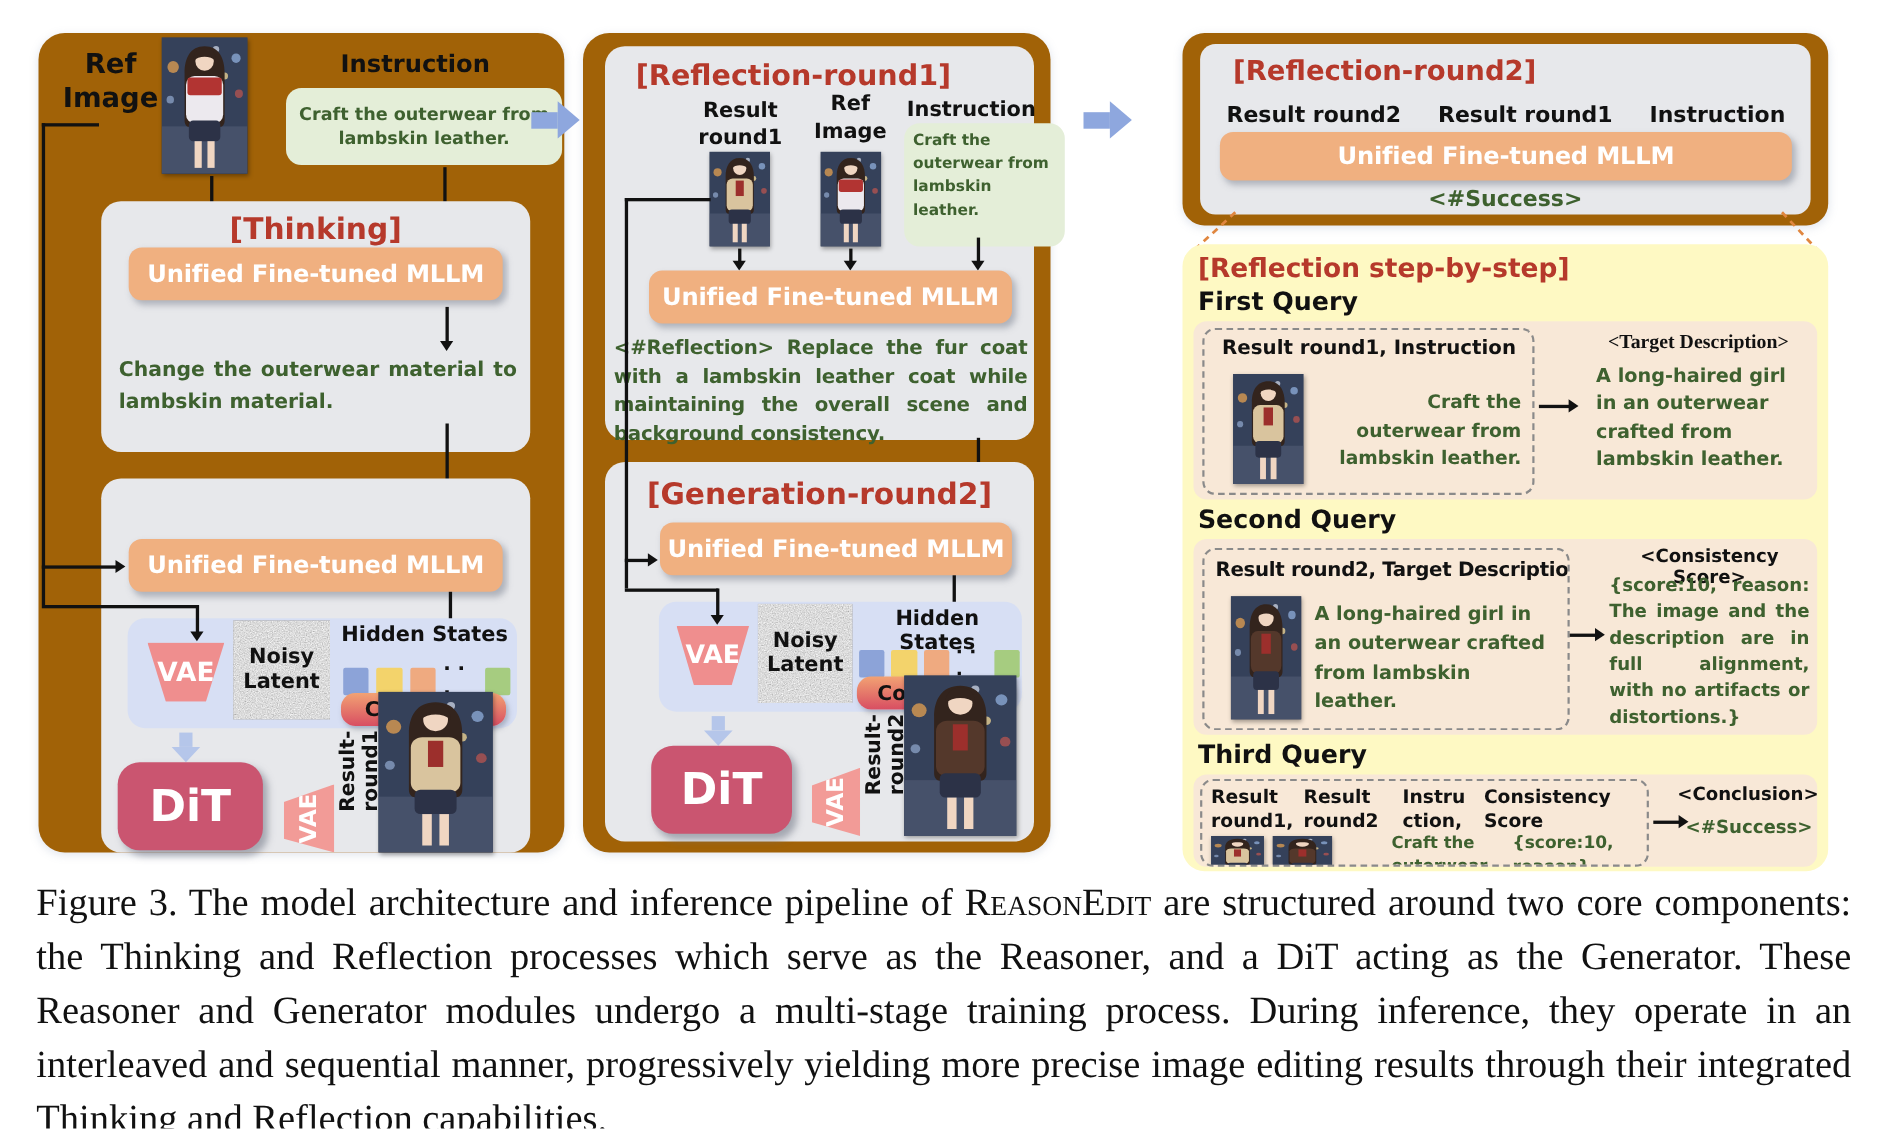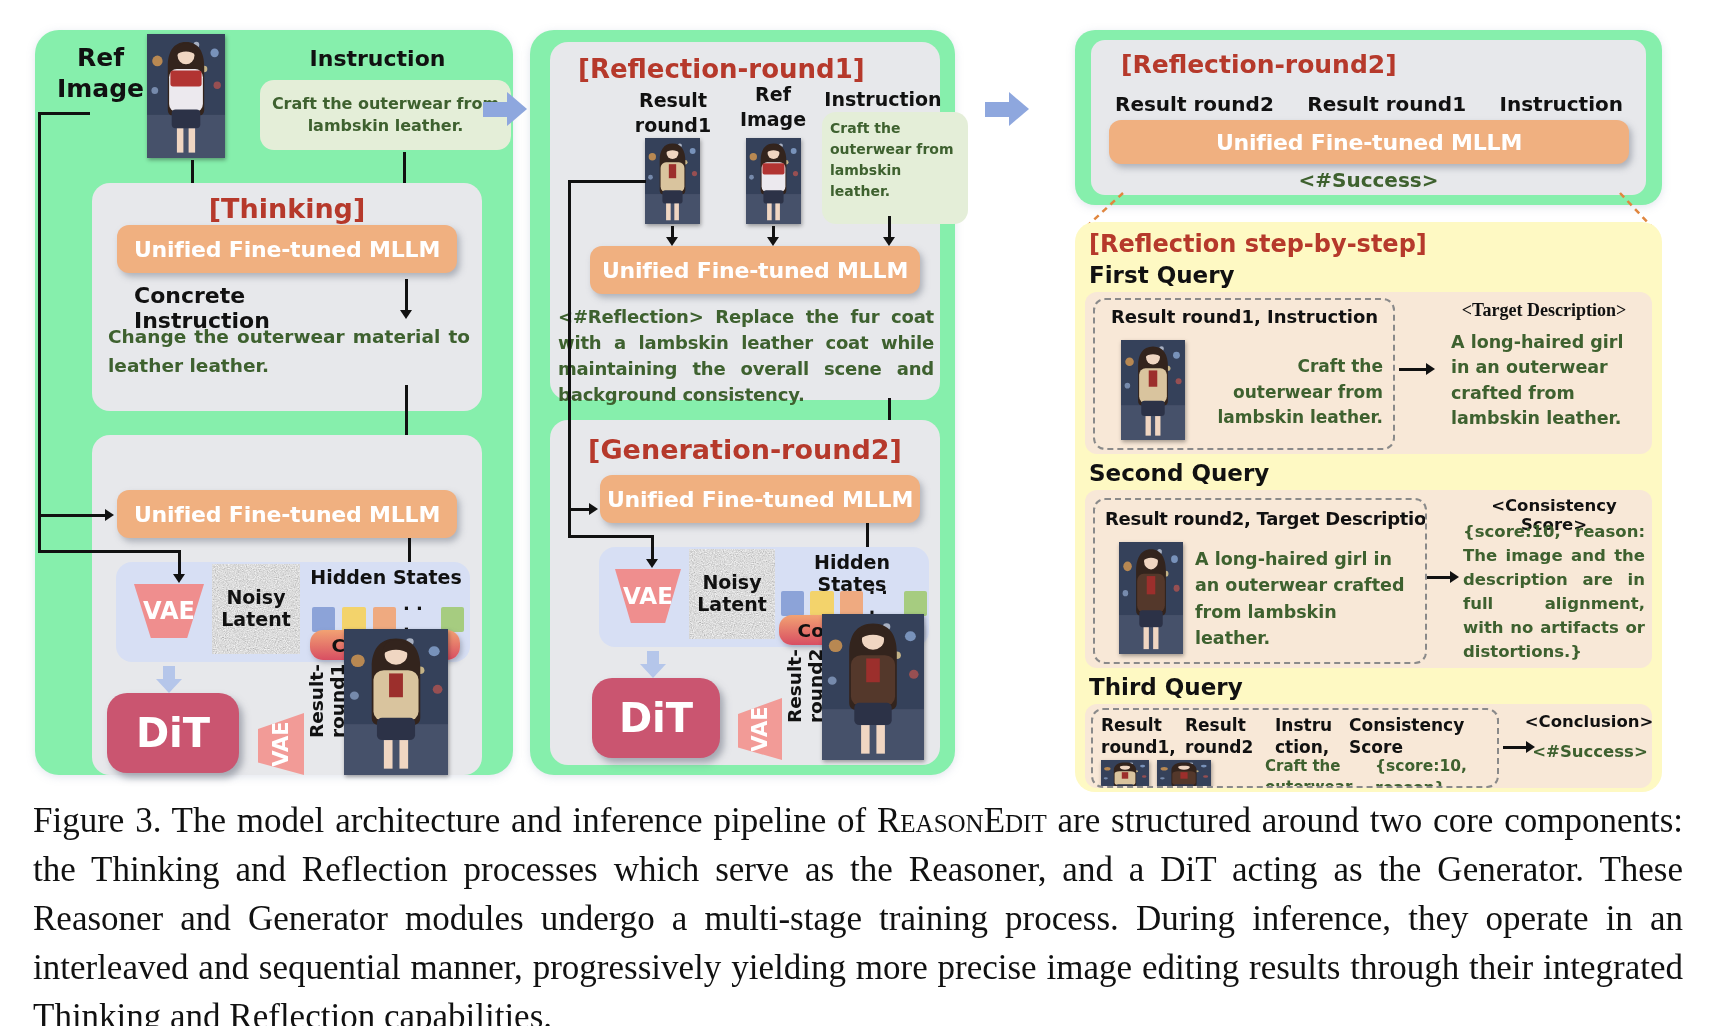--- a/index.html
+++ b/index.html
@@ -1,18 +1,18 @@
 <!DOCTYPE html>
 <html><head>
 <meta charset="utf-8">
 <style>
   html,body{margin:0;padding:0;background:#ffffff;}
   body{width:1714px;height:1026px;position:relative;font-family:"DejaVu Sans",sans-serif;overflow:hidden;}
   .abs{position:absolute;}
-  .panel{position:absolute;background:#86efac;border-radius:24px;box-shadow:0 2px 8px rgba(140,155,185,.25);}
+  .panel{position:absolute;background:#a16207;border-radius:24px;box-shadow:0 2px 8px rgba(140,155,185,.25);}
   .graybox{position:absolute;background:#e7e8eb;border-radius:18px;}
   .red-title{color:#b6392b;font-weight:bold;}
   .blk{color:#111;font-weight:bold;}
   .green-text{color:#3e612f;font-weight:bold;}
   .greenbox{position:absolute;background:#e4eed8;border-radius:14px;}
   .mllm{position:absolute;background:#f0b080;border-radius:12px;color:#fff;font-weight:bold;display:flex;align-items:center;justify-content:center;box-shadow:3px 4px 6px rgba(120,125,140,.5);letter-spacing:-0.2px;}
   .lavender{position:absolute;background:#d7dff4;border-radius:16px;}
   .vae-enc{position:absolute;background:#ef8e8e;clip-path:polygon(0 0,100% 0,76% 100%,24% 100%);color:#fff;font-weight:bold;display:flex;align-items:center;justify-content:center;}
   .vae-dec{position:absolute;background:#f29b97;clip-path:polygon(0 26%,100% 0,100% 100%,0 80%);display:flex;align-items:center;justify-content:center;}
   .vae-dec span{transform:rotate(-90deg);color:#fff;font-weight:bold;font-size:21px;}
@@ -69,23 +69,22 @@
       </svg>
     </div>
   <div class="abs blk ctr" style="left:225px;top:16px;width:235px;font-size:22px;">Instruction</div>
   <div class="greenbox green-text ctr" style="left:225px;top:50px;width:235px;height:66px;font-size:16px;padding:2px 8px;line-height:1.35;">Craft the outerwear from lambskin leather.</div>
   <div class="av" style="left:156px;top:130px;height:44px;"></div>
   <div class="av" style="left:368px;top:122px;height:38px;"></div>
 
   <div class="graybox" style="left:57px;top:153px;width:390px;height:228px;">
     <div class="abs red-title ctr" style="left:0;top:10px;width:100%;font-size:27px;">[Thinking]</div>
     <div class="mllm" style="left:25px;top:42px;width:340px;height:48px;font-size:22px;">Unified Fine-tuned MLLM</div>
-    <div class="abs blk" style="left:42px;top:100px;width:240px;font-size:22px;">Concrete Instruction</div>
     <div class="av" style="left:313px;top:96px;height:32px;"></div>
-    <div class="abs green-text" style="left:16px;top:140px;width:362px;font-size:18.5px;line-height:1.55;text-align:justify;">Change the outerwear material to leather leather.</div>
+    <div class="abs green-text" style="left:16px;top:140px;width:362px;font-size:18.5px;line-height:1.55;text-align:justify;">Change the outerwear material to lambskin material.</div>
   </div>
 
   <div class="av" style="left:370px;top:355px;height:70px;"></div>
 
   <div class="graybox" style="left:57px;top:405px;width:390px;height:340px;">
     <div class="mllm" style="left:25px;top:55px;width:340px;height:48px;font-size:22px;">Unified Fine-tuned MLLM</div>
     <div class="av" style="left:316px;top:103px;height:26px;"></div>
     <div class="lavender" style="left:24px;top:127px;width:354px;height:100px;">
       <div class="vae-enc" style="left:18px;top:22px;width:70px;height:54px;font-size:24px;">VAE</div>
       <div class="noisebox" style="left:96px;top:2px;width:88px;height:90px;">

